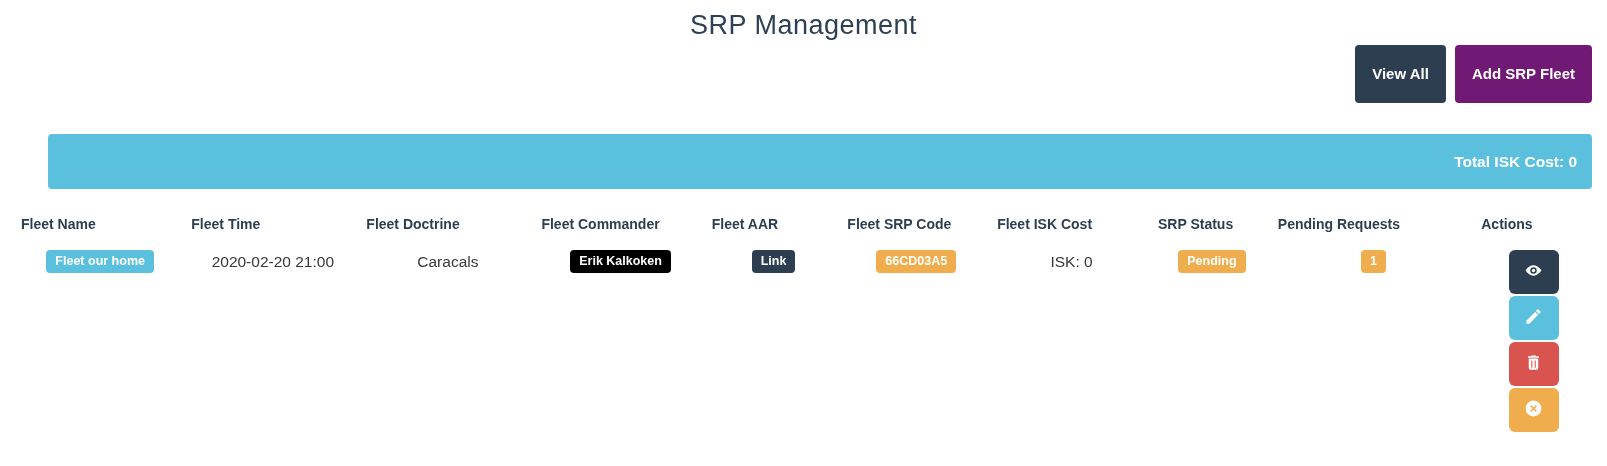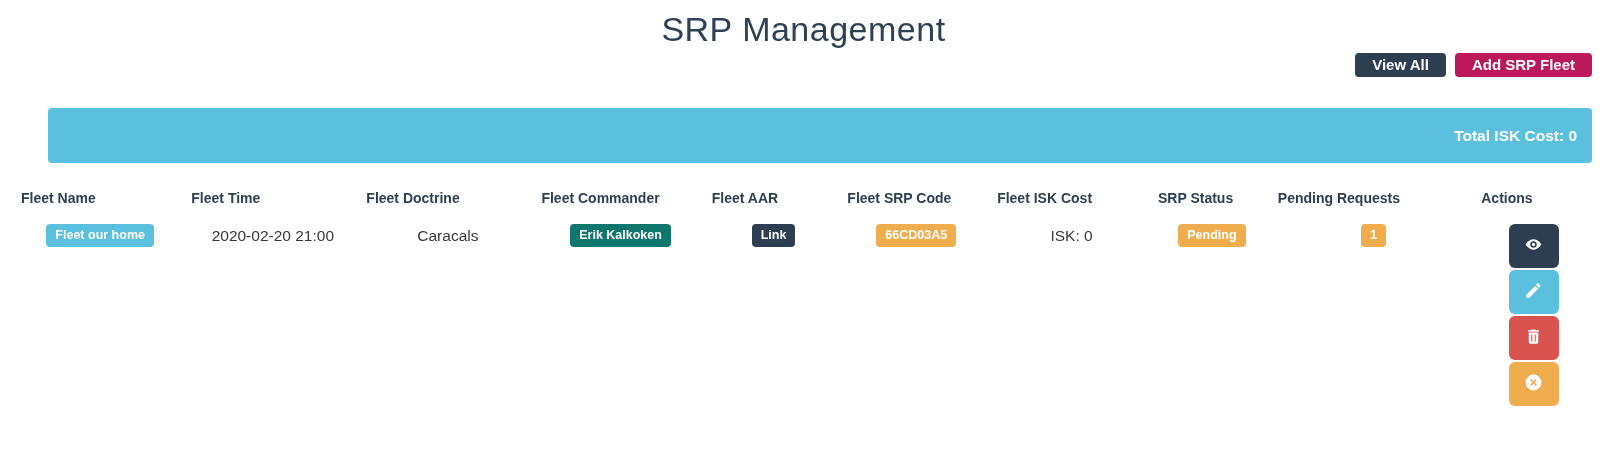--- a/index.html
+++ b/index.html
@@ -3,34 +3,34 @@
 <meta charset="utf-8">
 <style>
   * { box-sizing: border-box; }
   html, body { margin: 0; padding: 0; background: #ffffff; }
   body { font-family: "Liberation Sans", sans-serif; }
   .page { width: 1607px; height: 466px; padding: 0 15px; overflow: hidden; }
 
   .page-title {
     text-align: center;
     color: #2e4053;
-    font-size: 34px;
+    font-size: 27px;
     font-weight: 400;
     margin: 10px 0 2px 0;
     letter-spacing: 0.5px;
   }
 
   .toolbar { display: flex; justify-content: flex-end; gap: 9px; margin-top: 4px; }
   .btn {
     border: none; border-radius: 4px; color: #fff;
     font-family: inherit; font-size: 15px; font-weight: 700;
-    padding: 3px 17px; cursor: pointer; line-height: 1.2;
+    padding: 20px 17px; cursor: pointer; line-height: 1.2;
   }
   .btn-dark  { background: #2c3e50; }
-  .btn-green { background: #be185d; }
+  .btn-green { background: #701a75; }
 
   .banner {
     margin-top: 31px; height: 55px; background: #5bc0de; border-radius: 4px;
     display: flex; align-items: center; justify-content: flex-end;
     padding-right: 15px; color: #ffffff; font-weight: 700; font-size: 15.5px; margin-left: 33px;
   }
 
   table.srp-table { width: 100%; border-collapse: collapse; table-layout: fixed; margin-top: 10px; }
   .srp-table th {
     color: #2c3e50; font-size: 14px; font-weight: 700;
@@ -40,21 +40,21 @@
     text-align: center; vertical-align: top;
     padding: 6px; font-size: 15.5px; color: #383838;
   }
   .cell-text { display: inline-block; padding-top: 3px; }
 
   .badge {
     display: inline-block; color: #fff; font-weight: 700; font-size: 12.5px;
     line-height: 1.2; padding: 4px 9px; border-radius: 4px; white-space: nowrap;
   }
   .badge-blue   { background: #5bc0de; }
-  .badge-green  { background: #0f766e; }
+  .badge-green  { background: #000000; }
   .badge-dark   { background: #2c3e50; }
   .badge-orange { background: #f0ad4e; }
   a.badge-link { color: #fff; cursor: pointer; }
 
   .actions-stack { display: inline-flex; flex-direction: column; gap: 2px; padding-top: 0; }
   .action-btn {
     width: 50px; height: 44px; border: none; border-radius: 6px;
     display: flex; align-items: center; justify-content: center; cursor: pointer;
   }
   .action-btn svg { width: 19px; height: 19px; fill: #ffffff; }

